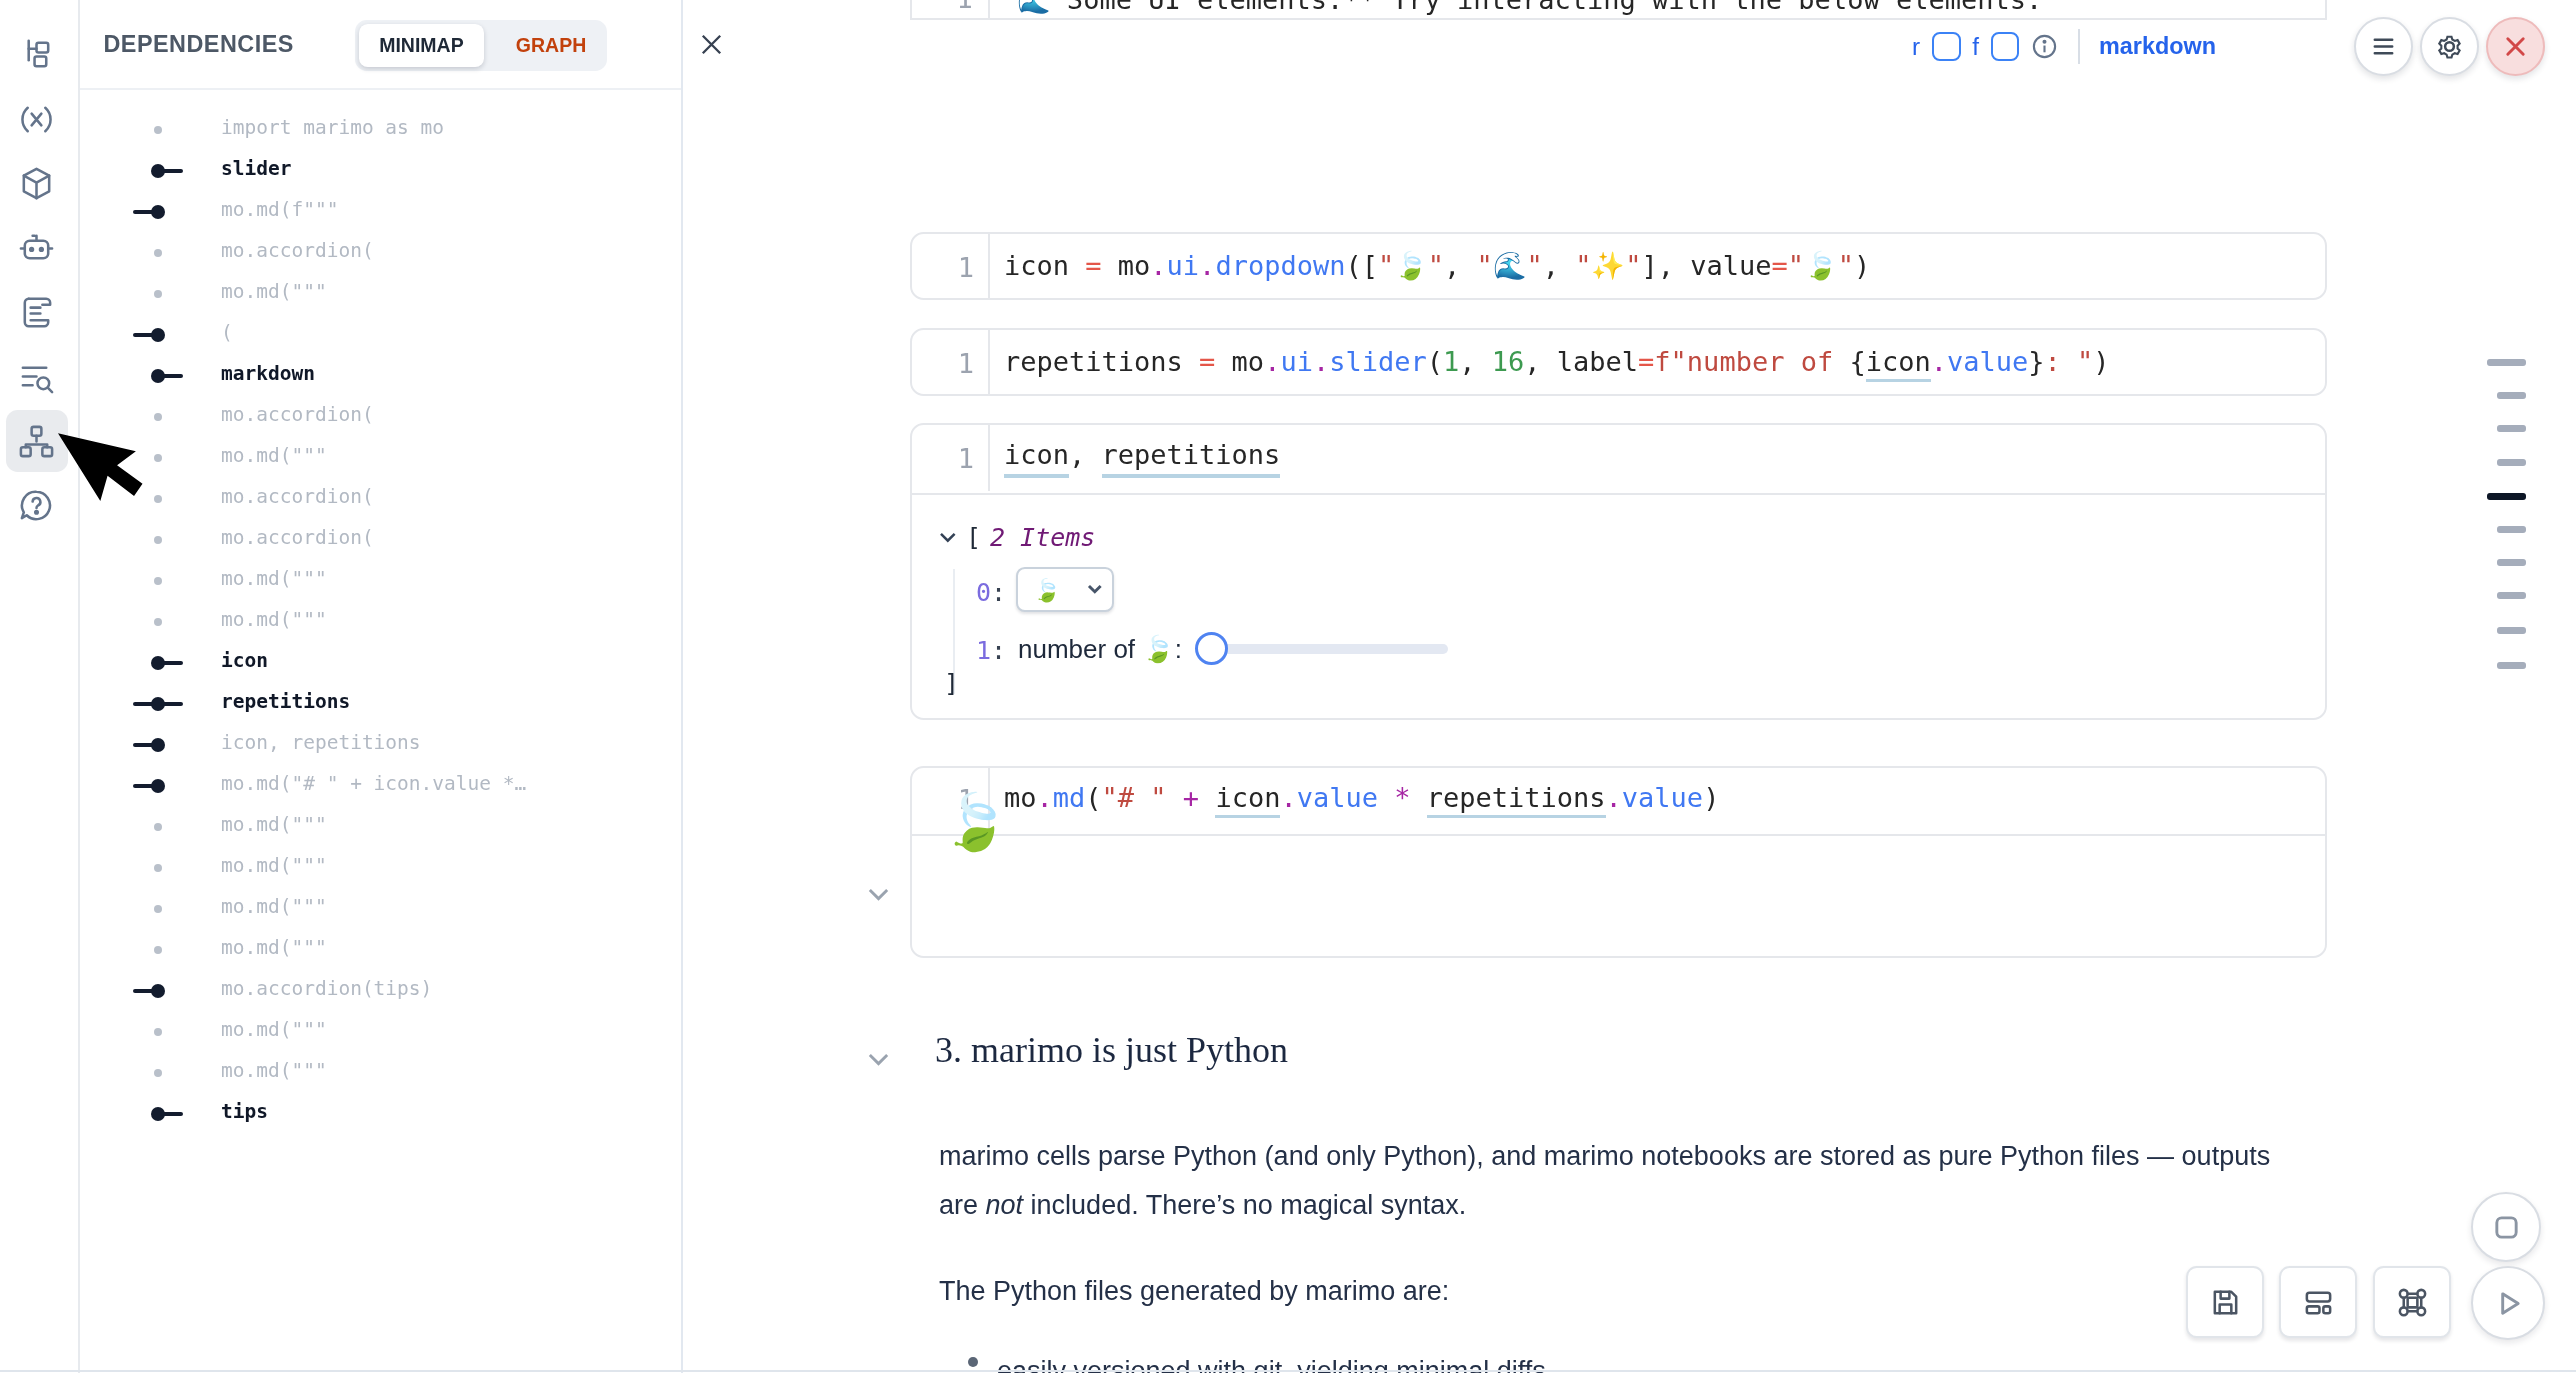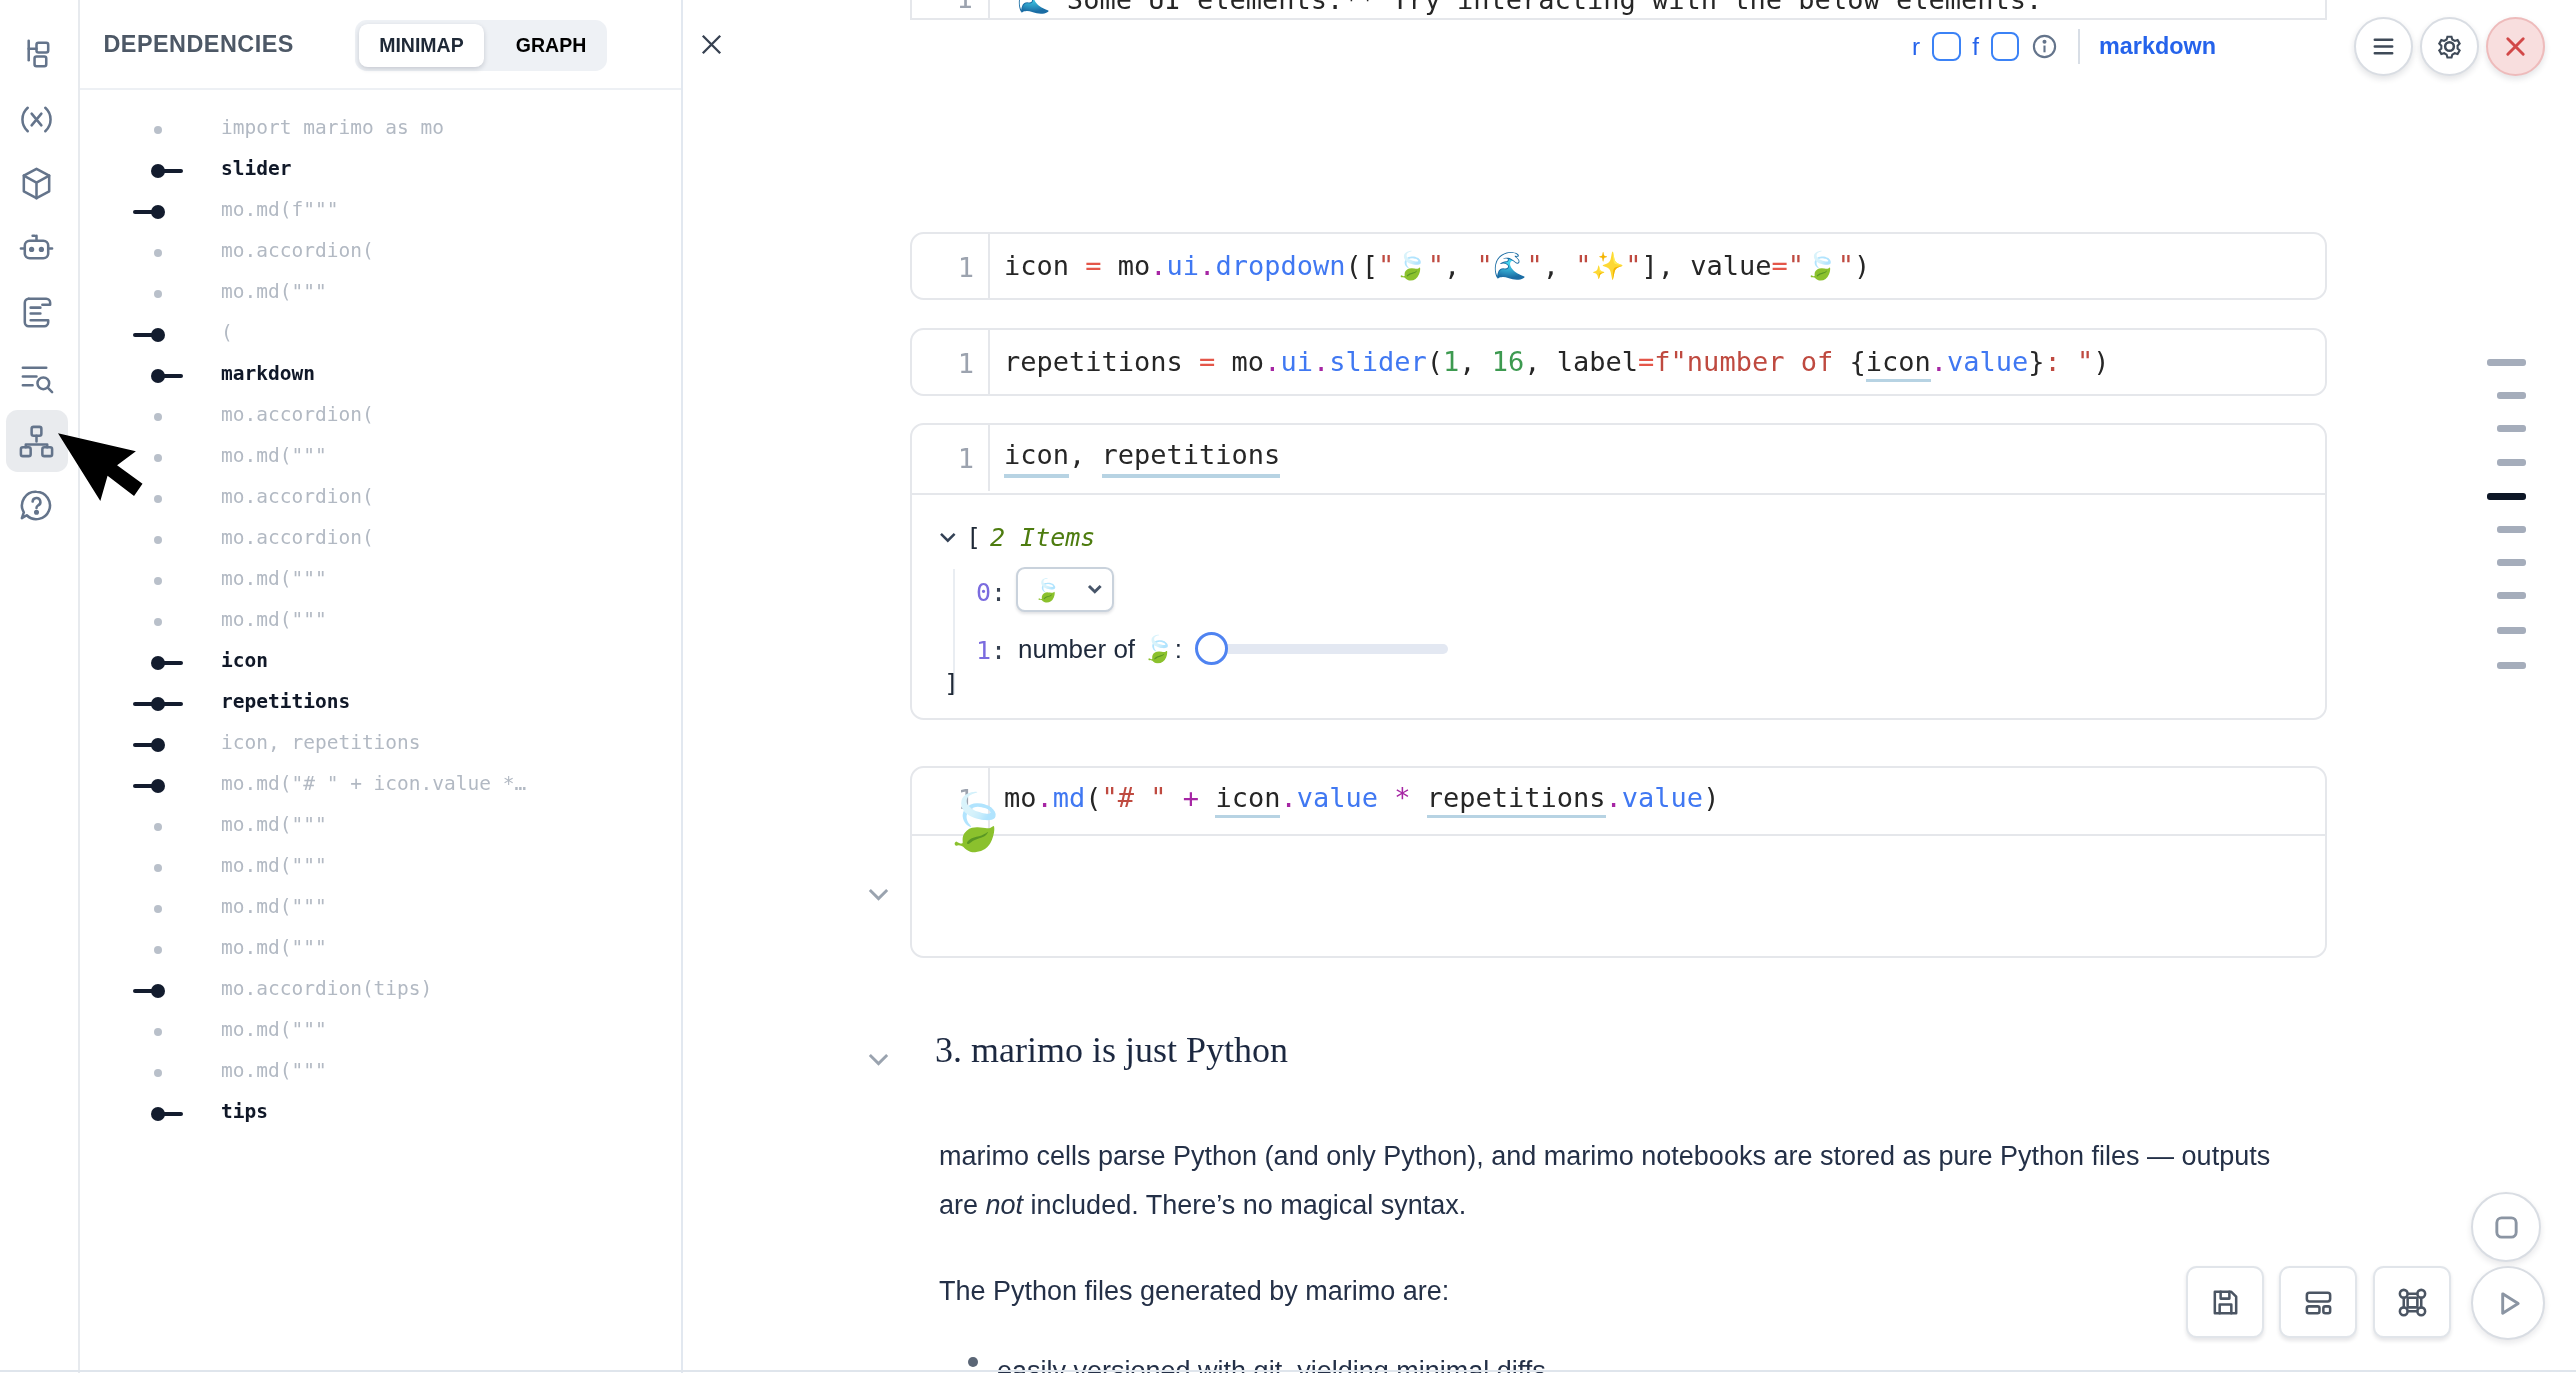--- a/index.html
+++ b/index.html
@@ -16,21 +16,21 @@
   .strip-icon.active { background:#e9ebee; }
   .strip-icon svg { stroke:#64748b; fill:none; stroke-width:2.6; stroke-linecap:round; stroke-linejoin:round; }
 
   
   #dep-panel { left:80px; top:0; width:603px; height:1374px; background:#fff; border-right:2px solid #e2e8f0; }
   #panel-header { position:absolute; left:0; top:0; width:100%; height:90px; border-bottom:2px solid #edf0f4; }
   #panel-title { position:absolute; left:23.4px; top:31px; font-size:23.4px; font-weight:700; color:#4d5866; letter-spacing:0.5px; }
   #tab-group { position:absolute; left:275px; top:19.5px; width:252px; height:51px; background:#eef1f5; border-radius:11.7px; display:flex; align-items:center; padding:3.9px; }
   .tab { height:43px; display:flex; align-items:center; justify-content:center; border-radius:8.8px; font-size:19.5px; font-weight:700; cursor:pointer; }
   .tab.active { background:#fff; color:#1f2937; box-shadow:0 2px 4.9px rgba(15,23,42,.18); width:131px; }
-  .tab.inactive { color:#000000; width:109px;margin-left:15px; }
+  .tab.inactive { color:#c2410c; width:109px;margin-left:15px; }
   #panel-close { position:absolute; left:617px; top:30px; width:29px; height:29px; }
   #panel-close svg { stroke:#374151; stroke-width:2.4; }
 
   #minimap { position:absolute; left:8px; top:109px; width:100%; }
   .mm-row { position:relative; height:41px; cursor:pointer; }
   .mm-marker { position:absolute; left:45px; top:0; width:55px; height:41px; }
   .mm-dot-sm { position:absolute; left:20.5px; top:16.6px; width:8.8px; height:8.8px; border-radius:50%; background:#b9c0ca; }
   .mm-dot-lg { position:absolute; left:17.6px; top:13.7px; width:14.6px; height:14.6px; border-radius:50%; background:#131c2e; }
   .mm-bar-l { position:absolute; left:0; top:18.5px; width:21.5px; height:4.9px; border-radius:2.9px; background:#131c2e; }
   .mm-bar-r { position:absolute; left:28px; top:18.5px; width:21.5px; height:4.9px; border-radius:2.9px; background:#131c2e; }
@@ -68,21 +68,21 @@
   #md-lang { font-size:23.4px; font-weight:700; color:#2563eb; cursor:pointer; }
 
   
   #out1-text { position:absolute; left:28px; top:37px; font-size:26px; color:#1e293b; }
   #out1-text b { color:#1b2540; font-weight:700; }
 
   
   .mono26 { font-family:"DejaVu Sans Mono", monospace; font-size:25px; color:#1f2937; }
   .idx { font-family:"DejaVu Sans Mono", monospace; font-size:25px; color:#7b6cdf; }
   .idx i { font-style:normal; color:#374151; }
-  #tree-count { color:#4d7c0f; font-style:italic; }
+  #tree-count { color:#701a75; font-style:italic; }
   #tree-guide { position:absolute; left:41px; top:144px; width:2px; height:125px; background:#e9edf2; }
   #dropdown-widget { position:absolute; left:104px; top:142px; width:98px; height:45px; background:#fff; border:2px solid #c9d2dc; border-radius:8.8px; box-shadow:0 2px 2.9px rgba(15,23,42,.12); cursor:pointer; }
   #dropdown-widget .dd-val { position:absolute; left:15.6px; top:7.8px; font-size:22.4px; }
   #dropdown-widget svg { position:absolute; right:9.8px; top:14.6px; stroke:#475569; fill:none; stroke-width:3; }
   #slider-label { position:absolute; left:106px; top:209px; font-size:26px; color:#1e293b; }
   #slider-track { position:absolute; left:300px; top:219px; width:236px; height:9.8px; border-radius:4.9px; background:#e3e8f2; }
   #slider-handle { position:absolute; left:283px; top:207px; width:33px; height:33px; border-radius:50%; background:#fff; border:3.9px solid #4f83f1; cursor:grab; }
 
   #leaf-big { position:absolute; left:29px; top:27px; font-size:55px; line-height:1; }
 

